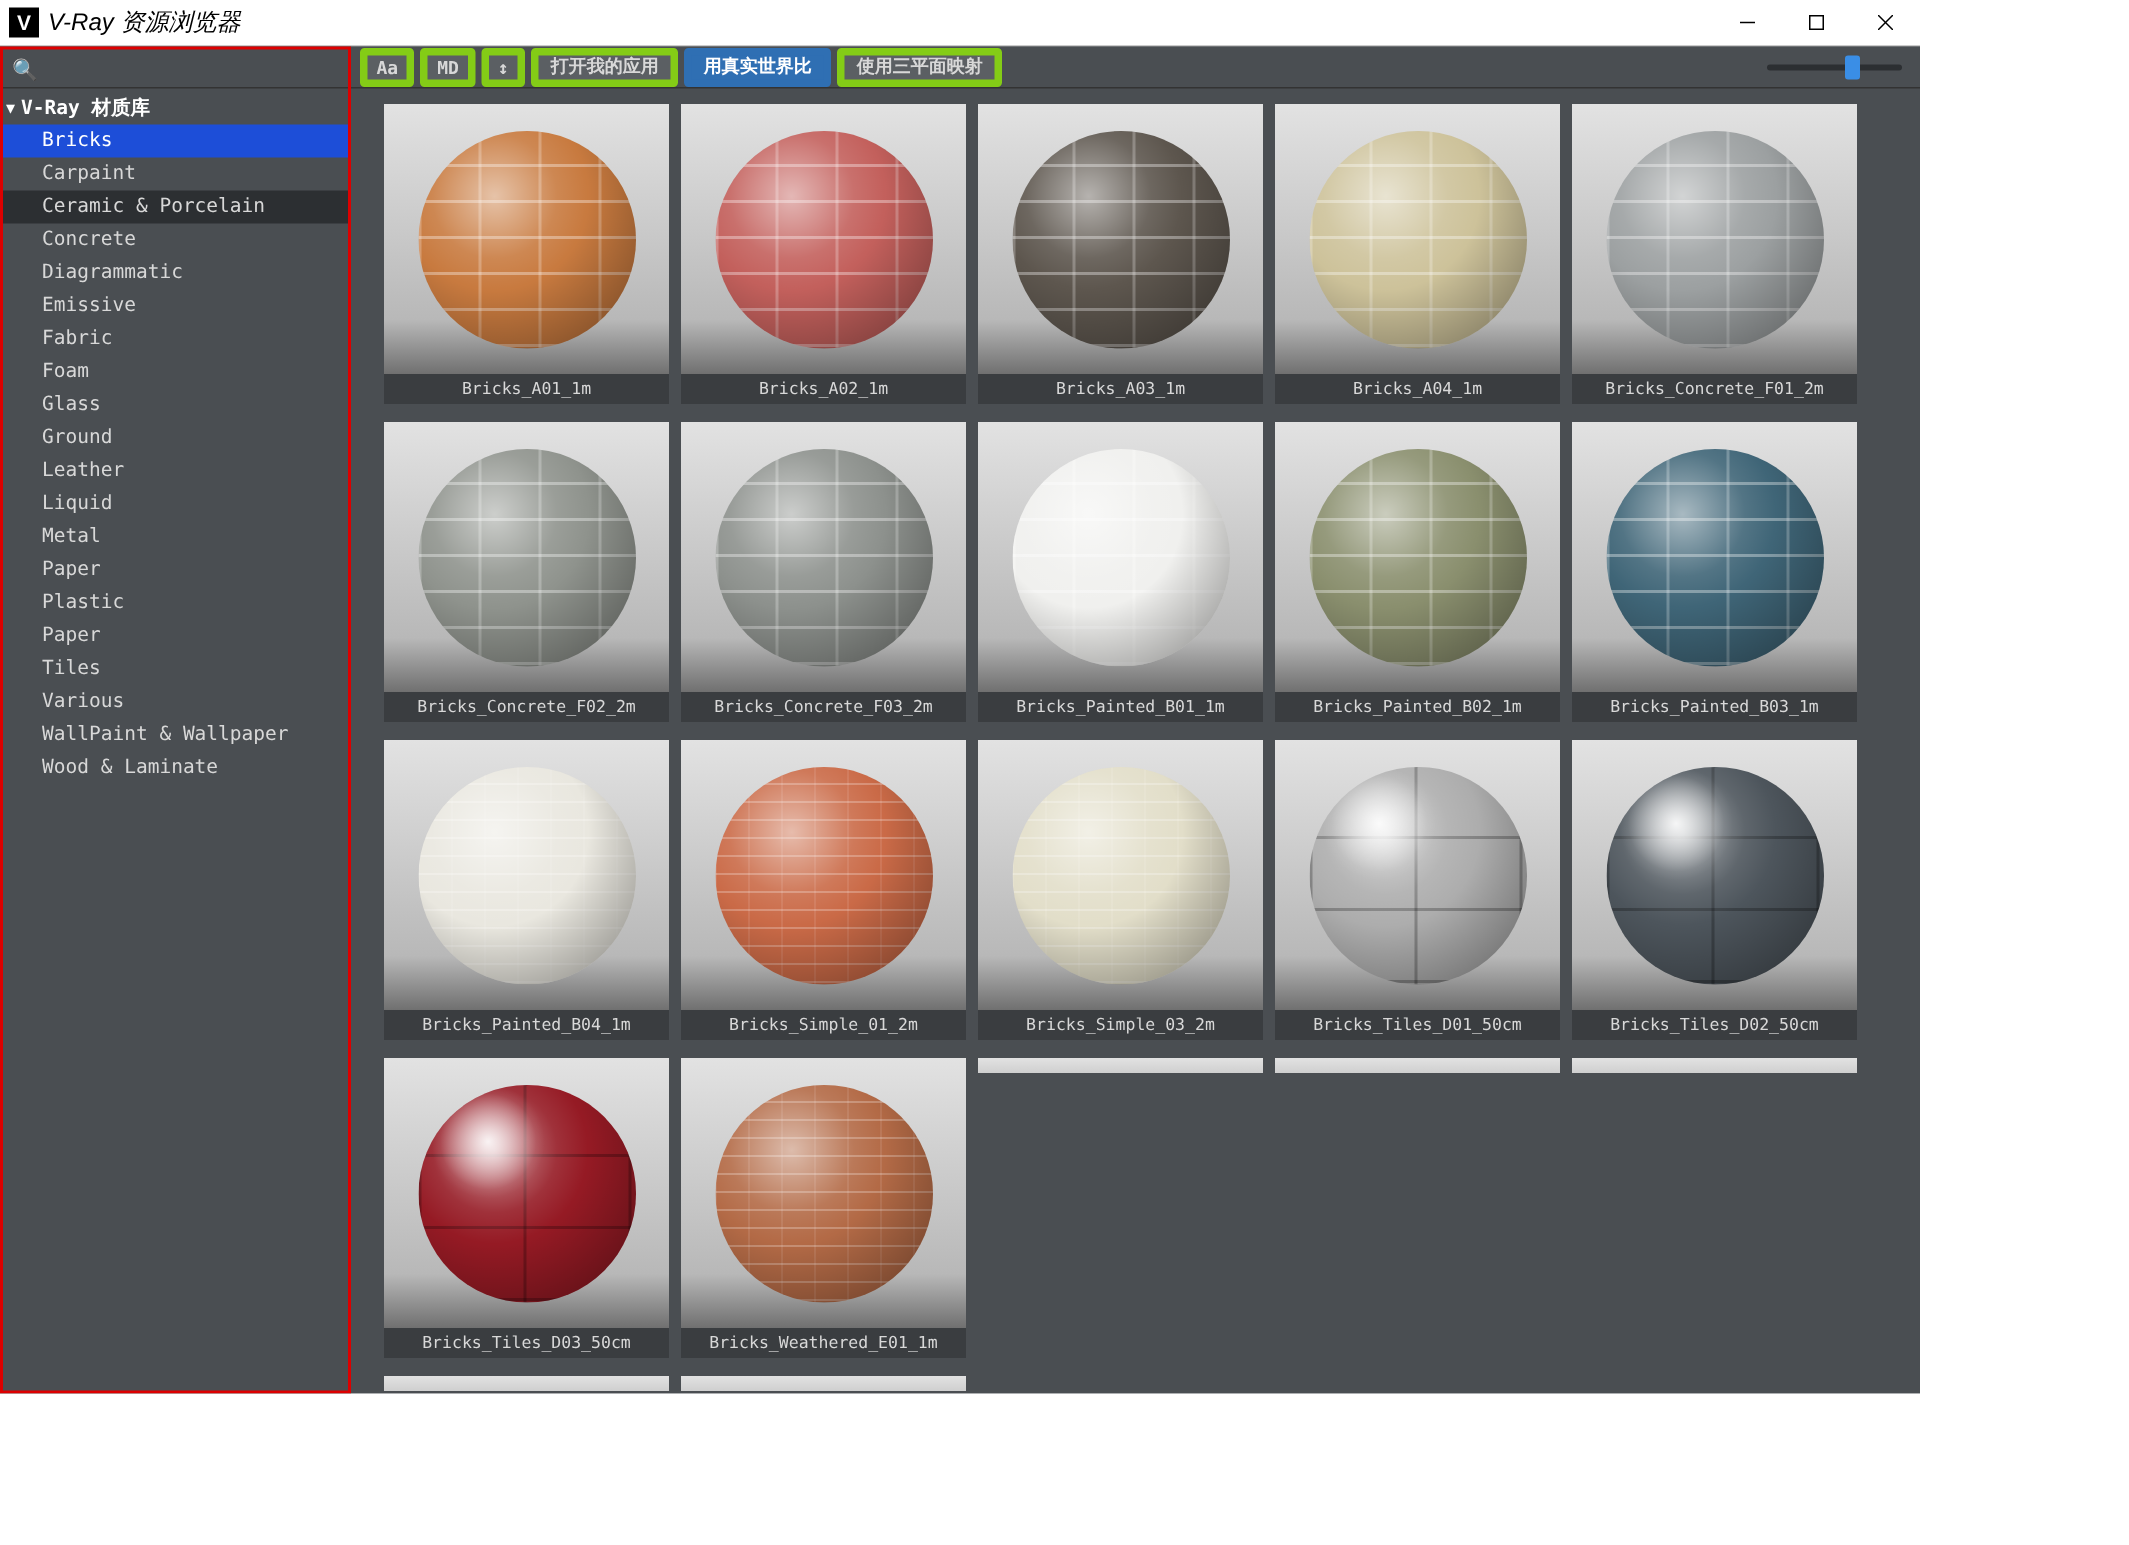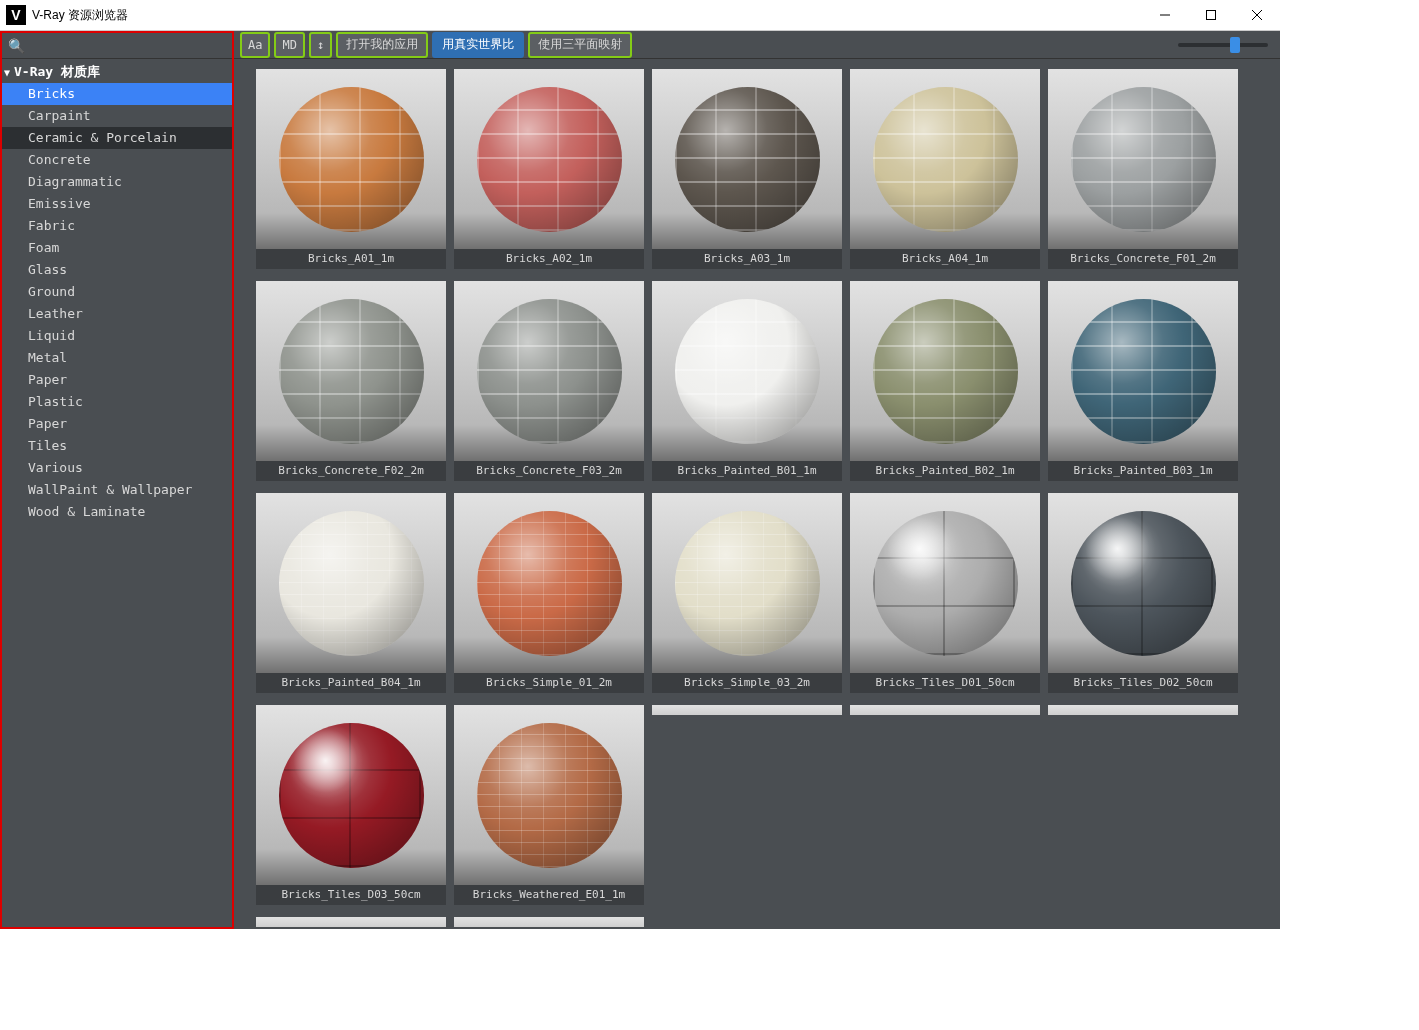--- a/index.html
+++ b/index.html
@@ -1,34 +1,34 @@
 <!DOCTYPE html>
 <html><head>
 <meta charset="utf-8">
 <style>
 * { margin: 0; padding: 0; box-sizing: border-box; }
 body { font-family: "Microsoft YaHei", "SimSun", sans-serif; background: #fff; overflow: hidden; width: 1280px; height: 929px; }
 .titlebar { height: 31px; background: #fff; display: flex; align-items: center; border-bottom: 1px solid #ccc; }
 .titlebar .logo { width: 20px; height: 20px; margin: 0 6px; background: #000; display: flex; align-items: center; justify-content: center; font-size: 14px; font-weight: bold; color: #fff; }
-.titlebar .title { font-size: 12px; flex: 1; }
+.titlebar .title { font-size: 16px; flex: 1; font-style: italic; }
 .titlebar .winbtn { width: 46px; height: 30px; display: flex; align-items: center; justify-content: center; font-family: Arial; color: #000; cursor: default; }
 .main { display: flex; height: calc(100% - 31px); background: #4a4e52; }
 .sidebar { width: 234px; display: flex; flex-direction: column; background: #4a4e52; border: 2px solid #d00; position: relative; }
 .search-row { height: 26px; display: flex; align-items: center; padding: 0 6px; border-bottom: 1px solid #333;}
 .search-row .magnify { color: #9dc9ff; font-size: 14px; }
 .search-input { background: transparent; border: none; flex: 1; height: 20px; margin-left: 4px; color: #ddd; font-size: 12px; outline: none; }
 .tree { flex: 1; overflow: auto; font-family: "NSimSun", "SimSun", monospace; font-size: 13px; color: #d8d8d8; }
 .tree-root { padding: 4px 6px 2px 2px; font-weight: bold; color: #fff; display: flex; align-items: center; cursor: default; }
 .tree-root .tri { font-size: 10px; margin-right: 4px; }
 .cat-item { padding: 2px 0 2px 26px; cursor: default; line-height: 18px; }
-.cat-item.selected { background: #3b82f6; color: #fff; }
+.cat-item.selected { background: #1d4ed8; color: #fff; }
 .cat-item.hover { background: #2c2f32; }
 .content { flex: 1; display: flex; flex-direction: column; background: #4a4e52; overflow: hidden; }
 .toolbar { height: 28px; display: flex; align-items: center; gap: 4px; padding: 0 6px; border-bottom: 1px solid #333; }
-.tbtn { height: 26px; padding: 0 8px; background: #5b5f63; border: 2px solid #84cc16; color: #d8d8d8; font-size: 12px; border-radius: 3px; display: flex; align-items: center; cursor: default; font-family: "Microsoft YaHei","SimSun",monospace; }
+.tbtn { height: 26px; padding: 0 8px; background: #5b5f63; border: 5px solid #84cc16; color: #d8d8d8; font-size: 12px; border-radius: 3px; display: flex; align-items: center; cursor: default; font-family: "Microsoft YaHei","SimSun",monospace; font-weight: bold; }
 .tbtn.small { padding: 0 6px; font-family: "NSimSun", monospace; }
 .tbtn.active { background: #2f6fb3; color: #fff; border-color: #2f6fb3; }
 .tool-spacer { flex: 1; }
 .slider { width: 90px; height: 4px; background: #2c2f32; border-radius: 2px; position: relative; margin-right: 6px; }
 .slider-thumb { width: 10px; height: 16px; background: #3a8ee6; position: absolute; top: -6px; border-radius: 2px; }
 .grid-wrap { flex: 1; overflow: auto; padding: 10px 8px; }
 .grid { display: grid; grid-template-columns: repeat(5, 190px); gap: 12px 8px; padding-left: 14px; }
 .card { width: 190px; display: flex; flex-direction: column; }
 .thumb { width: 190px; height: 180px; background: linear-gradient(to bottom, #e2e2e2 0%, #b8b8b8 80%, #707070 100%); display: flex; align-items: center; justify-content: center; position: relative; }
 .sphere { width: 145px; height: 145px; border-radius: 50%; position: relative; }

